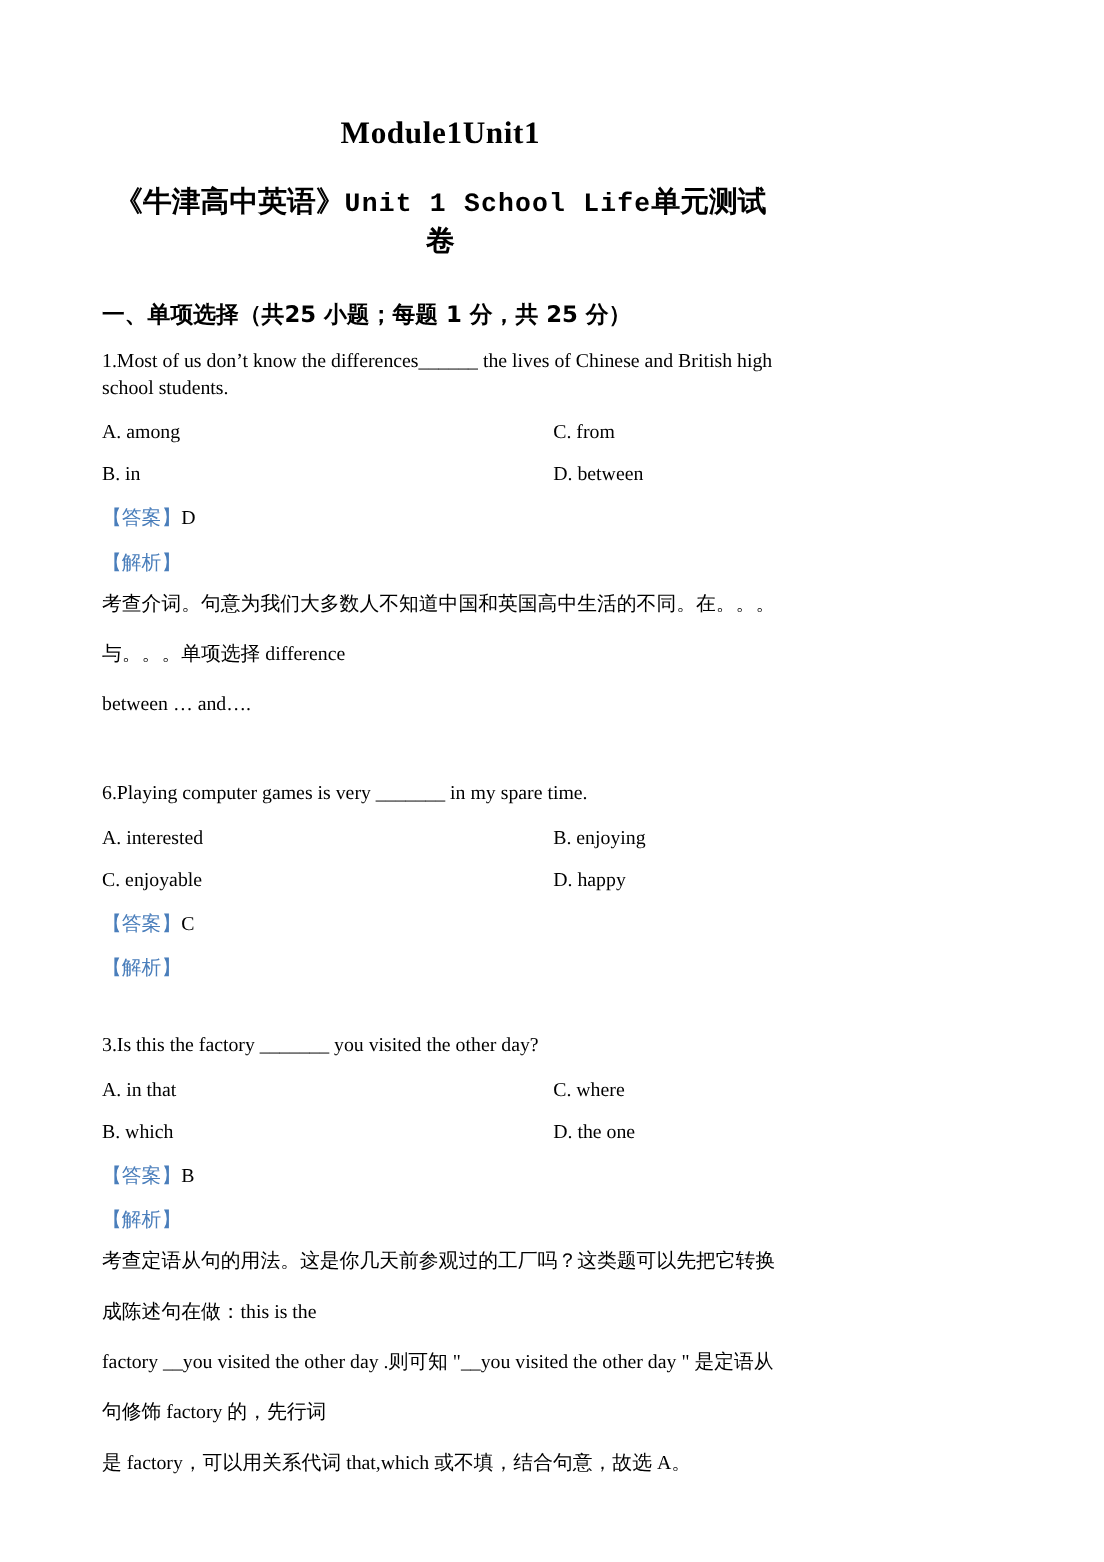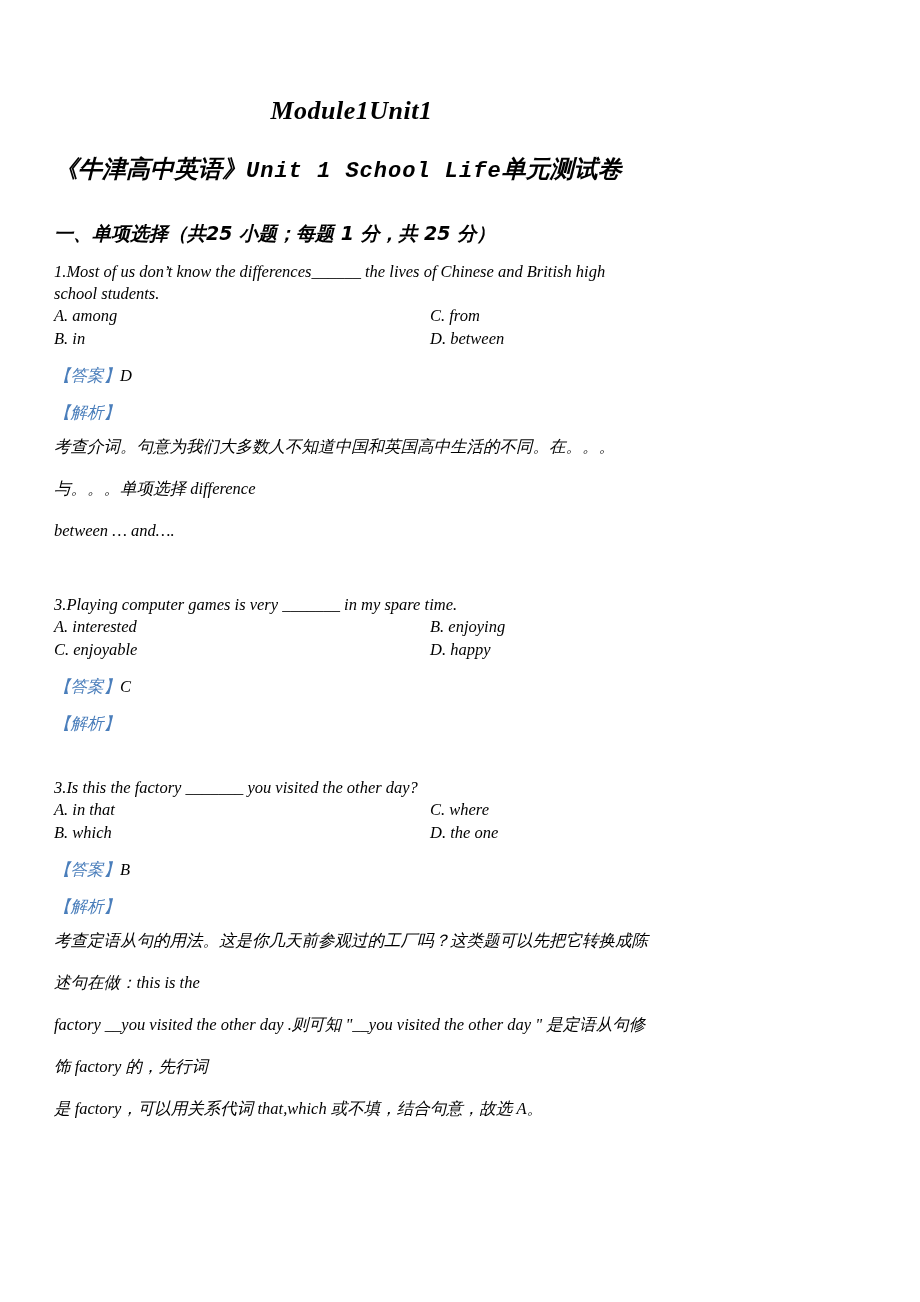--- a/index.html
+++ b/index.html
@@ -7,33 +7,33 @@
     width: 920px;
     min-height: 1302px;
     background: #ffffff;
     color: #000000;
     font-family: "Liberation Serif", "DejaVu Serif", serif;
   }
   .page {
     box-sizing: border-box;
     width: 732px;
     min-height: 1302px;
-    padding: 96px 83px 60px 54px;
-    font-style: italic;
+    padding: 96px 83px 60px 85px;
   }
   .doc-title {
     margin: 0;
     text-align: center;
     font-size: 26px;
     line-height: 30px;
     font-weight: bold;
     letter-spacing: 0.5px;
   }
   .doc-subtitle {
     margin: 28px 0 0 0;
+    text-align: center;
     font-size: 24px;
     line-height: 30px;
     font-weight: bold;
   }
   .doc-subtitle .en {
     font-family: "Liberation Mono", "DejaVu Sans Mono", monospace;
     font-size: 22px;
     letter-spacing: 1px;
   }
   .section-header {
@@ -50,21 +50,22 @@
   .question.first {
     margin-top: 16px;
   }
   .stem {
     margin: 0;
     line-height: 22px;
   }
   .options {
     display: grid;
     grid-template-columns: 376px 1fr;
-    row-gap: 1px;
+    row-gap: 13px;
+    margin-top: 15px;
     line-height: 22px;
   }
   .meta-line {
     margin: 15px 0 0 0;
     line-height: 22px;
   }
   .accent {
     color: var(--accent, #4a7ebb);
   }
   .analysis {
@@ -96,21 +97,21 @@
     </div>
     <p class="meta-line"><span class="accent">【答案】</span><span>D</span></p>
     <p class="meta-line"><span class="accent">【解析】</span></p>
     <div class="analysis">
       <div class="aline">考查介词。句意为我们大多数人不知道中国和英国高中生活的不同。在。。。与。。。单项选择 difference</div>
       <div class="aline">between … and….</div>
     </div>
   </div>
 
   <div class="question">
-    <p class="stem">3.Playing computer games is very _______ in my spare time.</p>
+    <p class="stem">6.Playing computer games is very _______ in my spare time.</p>
     <div class="options">
       <span>A. interested</span>
       <span>B. enjoying</span>
       <span>C. enjoyable</span>
       <span>D. happy</span>
     </div>
     <p class="meta-line"><span class="accent">【答案】</span><span>C</span></p>
     <p class="meta-line"><span class="accent">【解析】</span></p>
   </div>
 

